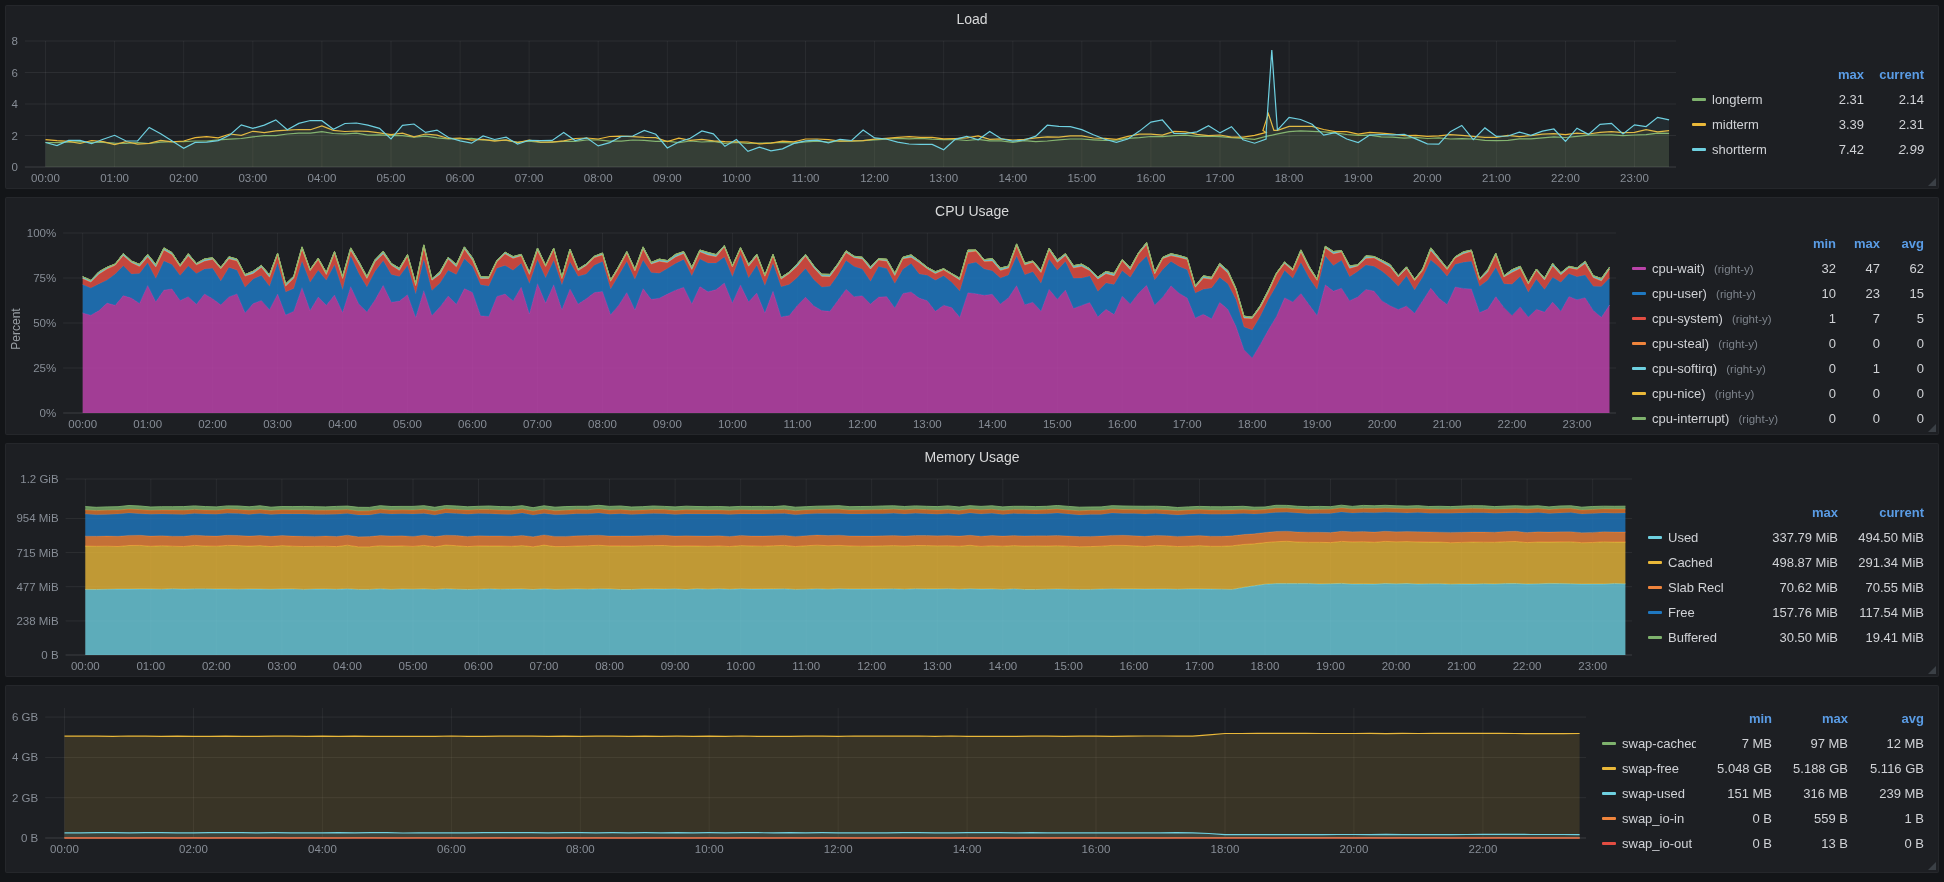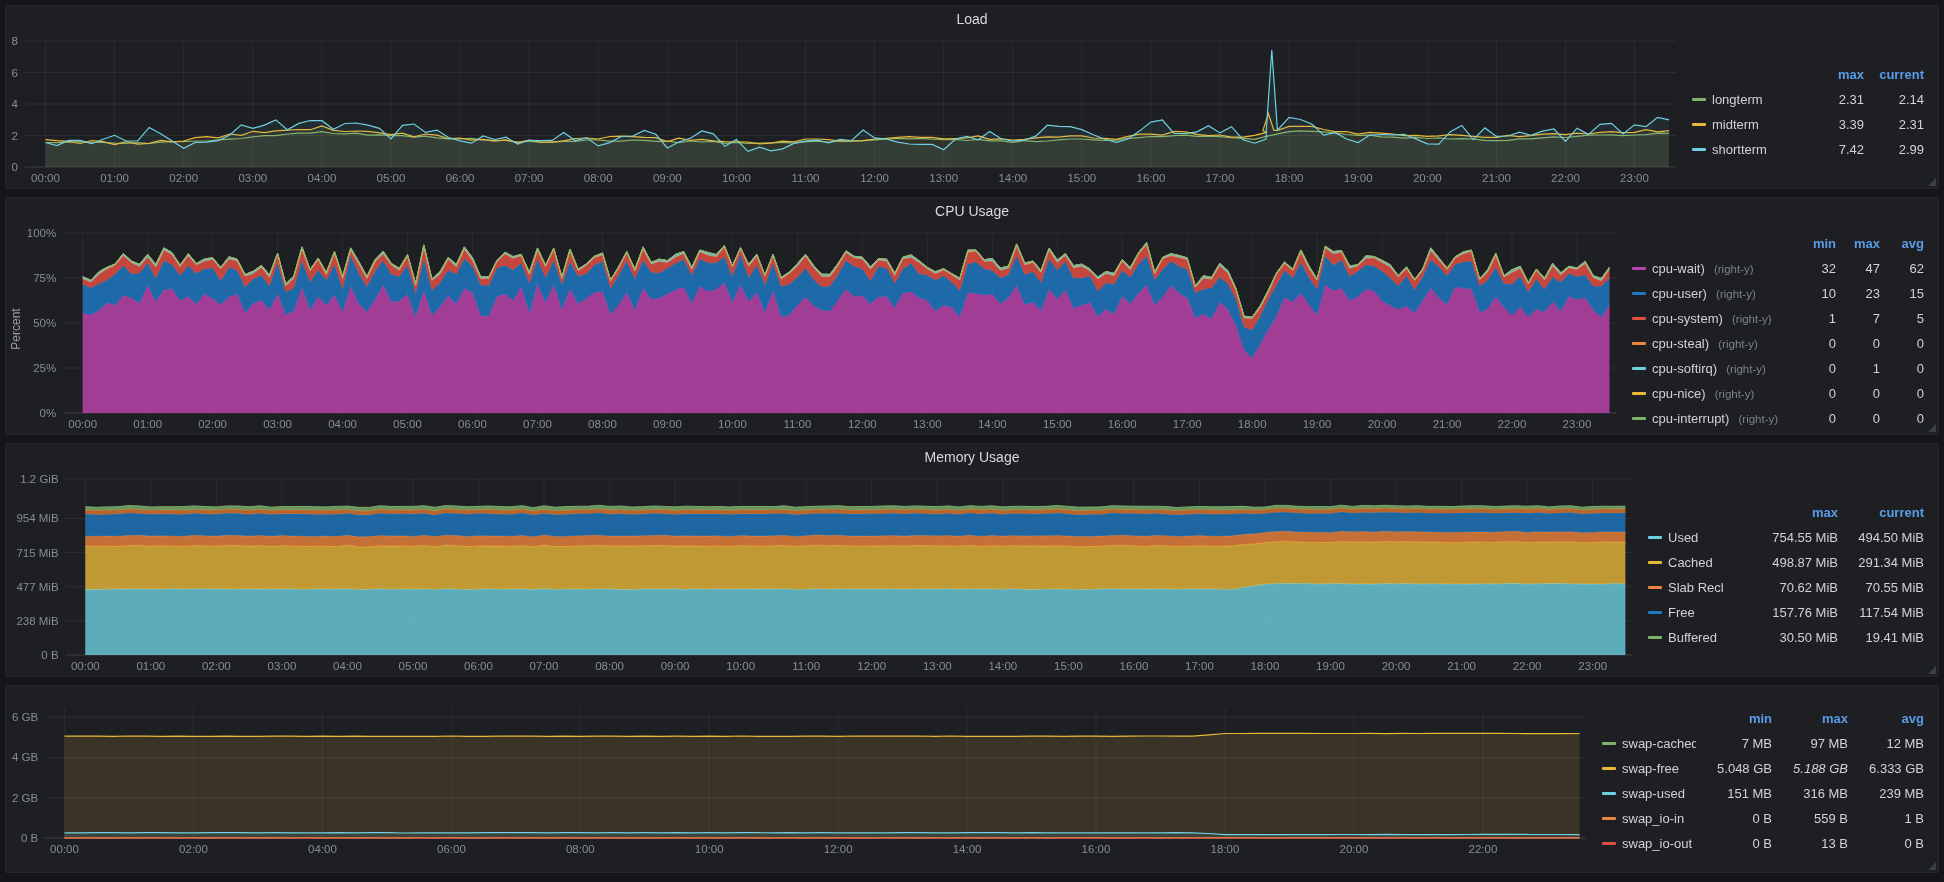--- a/index.html
+++ b/index.html
@@ -121,21 +121,21 @@
             </span>
             <span class="lcol" style="width: 60px;">3.39</span>
             <span class="lcol" style="width: 60px;">2.31</span>
           </div>
           <div class="lrow">
             <span class="llabel">
               <span class="lswatch" style="background: rgb(110, 208, 224);"></span>
               <span>shortterm</span>
             </span>
             <span class="lcol" style="width: 60px;">7.42</span>
-            <span class="lcol" style="width: 60px;">2.99</span>
+            <span class="lcol" style="width: 60px; font-style: italic;">2.99</span>
           </div>
         </div>
     </div>
     <div class="rsz"></div>
   </div>
 
   <div class="panel p1">
     <div class="panel-title">CPU Usage</div>
     <div class="panel-body">
       <div class="chart-wrap">
@@ -380,21 +380,21 @@
           <div class="lrow lhdr">
             <span class="llabel"></span>
             <span class="lcol" style="width: 86px;">max</span>
             <span class="lcol" style="width: 86px;">current</span>
           </div>
           <div class="lrow">
             <span class="llabel">
               <span class="lswatch" style="background: rgb(110, 208, 224);"></span>
               <span>Used</span>
             </span>
-            <span class="lcol" style="width: 86px;">754.55 MiB</span>
+            <span class="lcol" style="width: 86px;">337.79 MiB</span>
             <span class="lcol" style="width: 86px;">494.50 MiB</span>
           </div>
           <div class="lrow">
             <span class="llabel">
               <span class="lswatch" style="background: rgb(234, 184, 57);"></span>
               <span>Cached</span>
             </span>
             <span class="lcol" style="width: 86px;">498.87 MiB</span>
             <span class="lcol" style="width: 86px;">291.34 MiB</span>
           </div>
@@ -487,22 +487,22 @@
             <span class="lcol" style="width: 76px;">7 MB</span>
             <span class="lcol" style="width: 76px;">97 MB</span>
             <span class="lcol" style="width: 76px;">12 MB</span>
           </div>
           <div class="lrow">
             <span class="llabel">
               <span class="lswatch" style="background: rgb(234, 184, 57);"></span>
               <span>swap-free</span>
             </span>
             <span class="lcol" style="width: 76px;">5.048 GB</span>
-            <span class="lcol" style="width: 76px; font-style: italic;">5.188 GB</span>
-            <span class="lcol" style="width: 76px;">6.333 GB</span>
+            <span class="lcol" style="width: 76px;">5.188 GB</span>
+            <span class="lcol" style="width: 76px;">5.116 GB</span>
           </div>
           <div class="lrow">
             <span class="llabel">
               <span class="lswatch" style="background: rgb(110, 208, 224);"></span>
               <span>swap-used</span>
             </span>
             <span class="lcol" style="width: 76px;">151 MB</span>
             <span class="lcol" style="width: 76px;">316 MB</span>
             <span class="lcol" style="width: 76px;">239 MB</span>
           </div>

